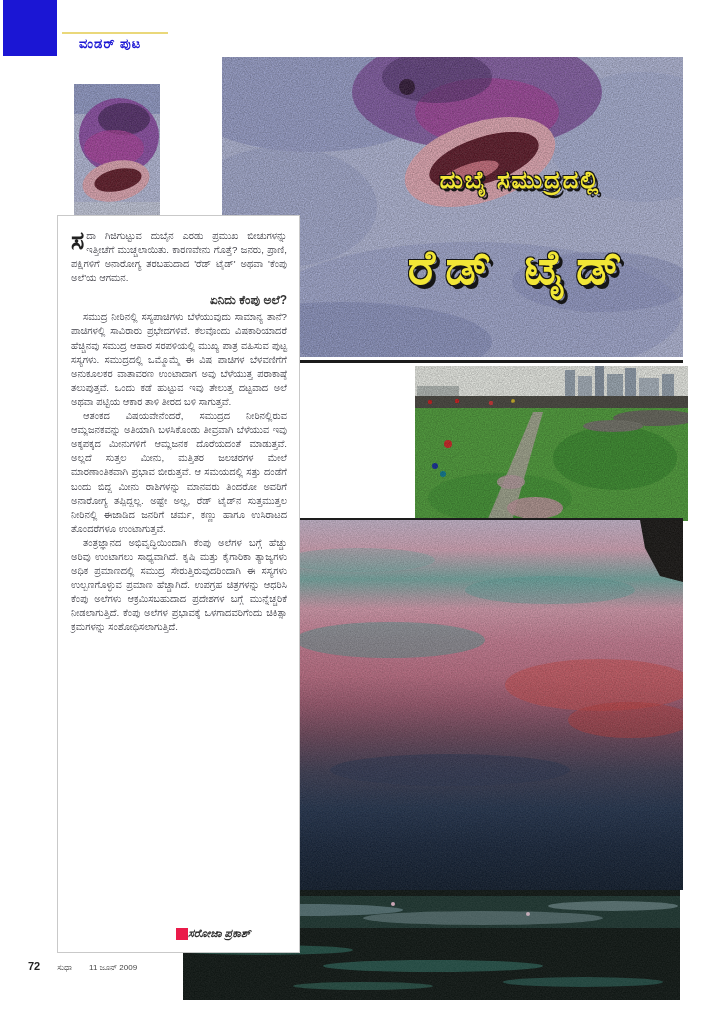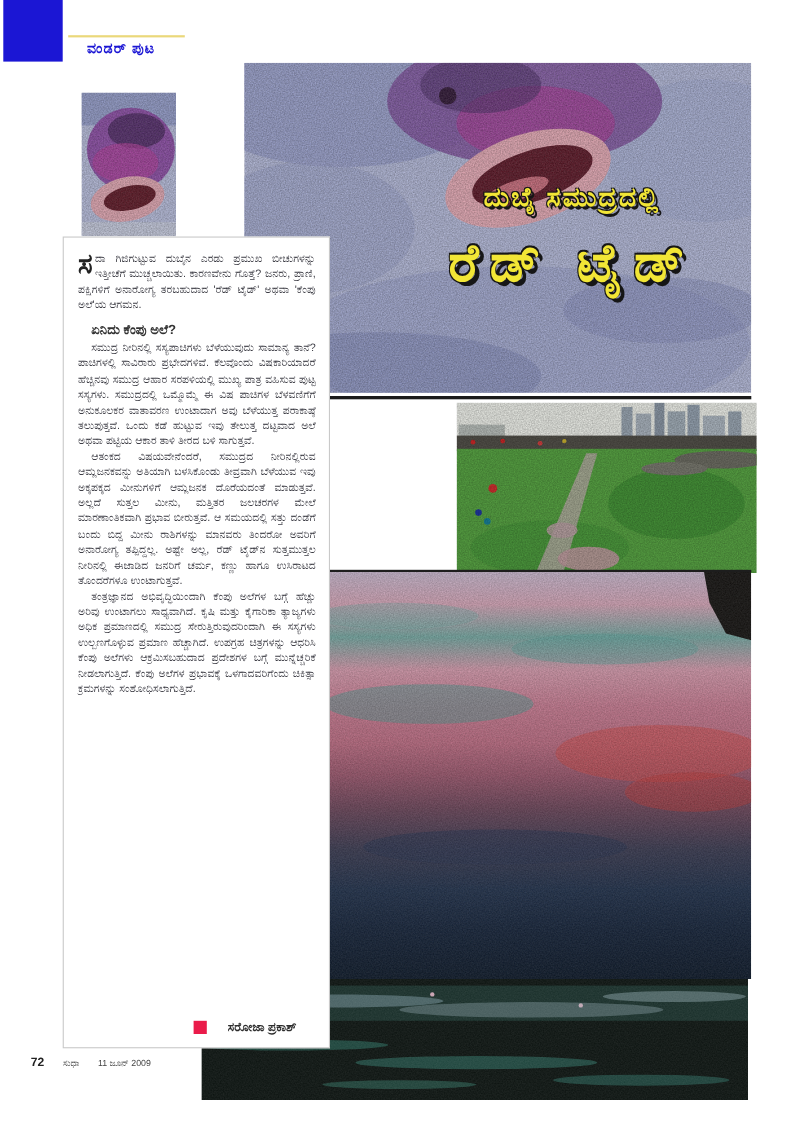--- a/index.html
+++ b/index.html
@@ -18,31 +18,31 @@
   .photo-sand{left:222px;top:57px;width:461px;height:303px;border-bottom:3px solid #1b1b1b;}
   .photo-fish-small{left:74px;top:84px;width:86px;height:131px;}
   .photo-algae{left:415px;top:366px;width:273px;height:155px;}
   .photo-ocean{left:300px;top:518px;width:383px;height:372px;border-top:2px solid #1d1d1d;}
   .photo-strip{left:183px;top:890px;width:497px;height:110px;}
   
   .headline{left:335px;top:168px;width:370px;text-align:center;z-index:3;
     color:var(--c-title-yellow,#f2e636);font-weight:bold;line-height:1;}
   .headline .l1{font-size:24px;letter-spacing:2px;
     text-shadow:3px 3px 0 #161616,-1px -1px 0 #161616,1px -1px 0 #161616,-1px 1px 0 #161616;}
-  .headline .l2{margin-top:24px;font-size:48px;letter-spacing:10px;
+  .headline .l2{margin-top:52px;font-size:48px;letter-spacing:10px;
     text-shadow:4px 4px 0 #161616,-1px -1px 0 #161616,1px -1px 0 #161616,-1px 1px 0 #161616;}
   
   .article-box{left:57px;top:215px;width:243px;height:738px;background:#ffffff;
     border:1px solid #c9c9c9;z-index:5;box-sizing:border-box;padding:13px 12px 10px 13px;overflow:hidden;}
   .article-box p{margin:0;font-size:9.8px;line-height:14.1px;color:#3d3d45;text-align:justify;}
   .lead{margin-bottom:8px !important;}
   .dropcap{float:left;font-size:25px;line-height:21px;font-weight:bold;color:#222;margin:1px 2px 0 0;}
-  .subhead{font-size:12px;font-weight:bold;color:#333;margin:6px 0 3px 12px;}
+  .subhead{font-size:12px;font-weight:bold;color:#333;margin:6px 0 3px 12px;text-align:right;}
   .article-box p.body-par{text-indent:12px;}
-  .byline{position:absolute;bottom:12px;left:118px;display:flex;align-items:flex-end;gap:19px;}
+  .byline{position:absolute;bottom:12px;left:118px;display:flex;align-items:flex-end;gap:0;font-style:italic;}
   .byline-bullet{width:12px;height:12px;background:var(--c-byline-red,#ea1b4a);display:inline-block;}
   .byline-name{font-size:11px;font-weight:bold;color:#2d2d2d;}
   
   .footer{left:28px;top:960px;font-size:8px;color:#444;display:flex;align-items:baseline;gap:17px;}
   .footer .pnum{font-size:11px;font-weight:bold;color:#222;}
 </style>
 </head>
 <body>
 
 <svg width="0" height="0" style="position:absolute" aria-hidden="true">

